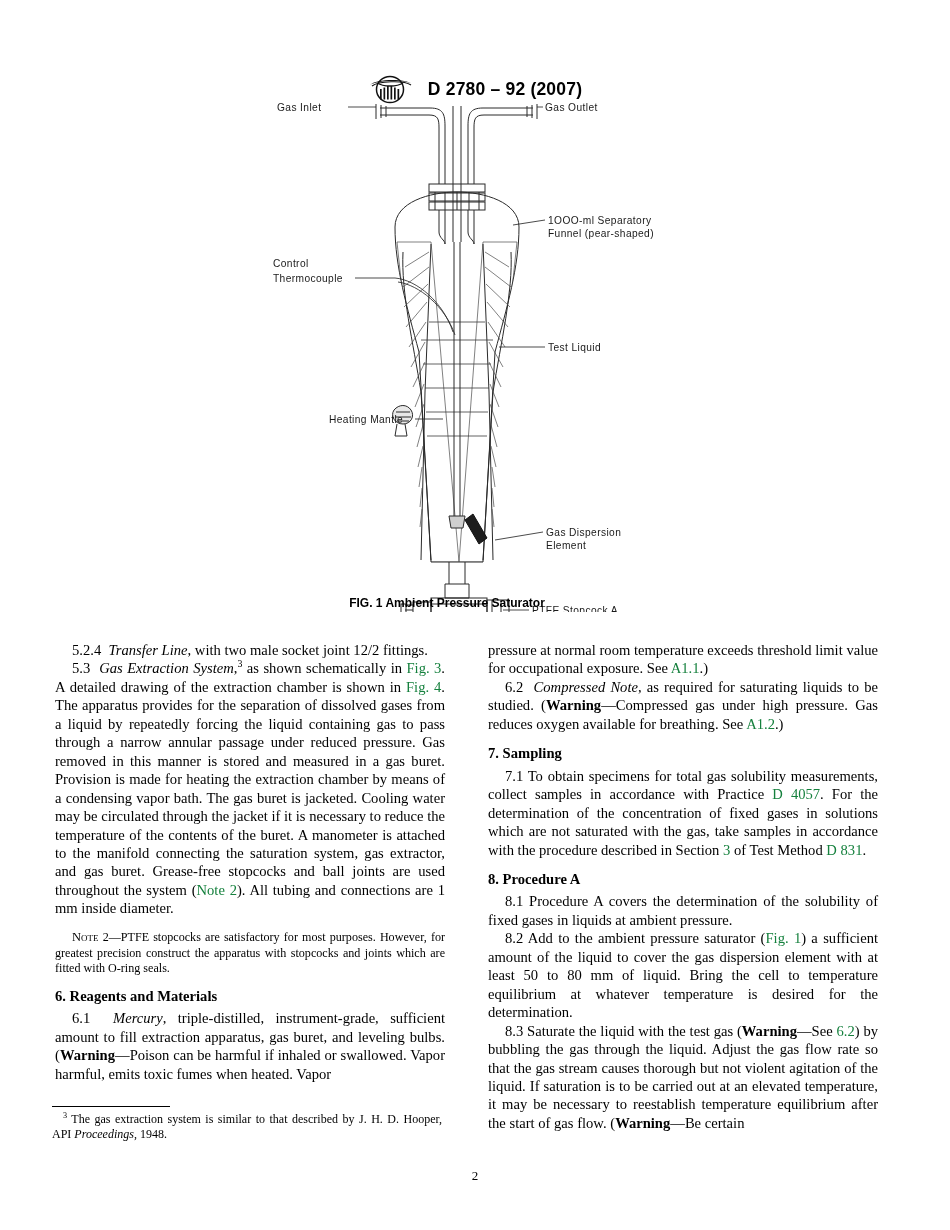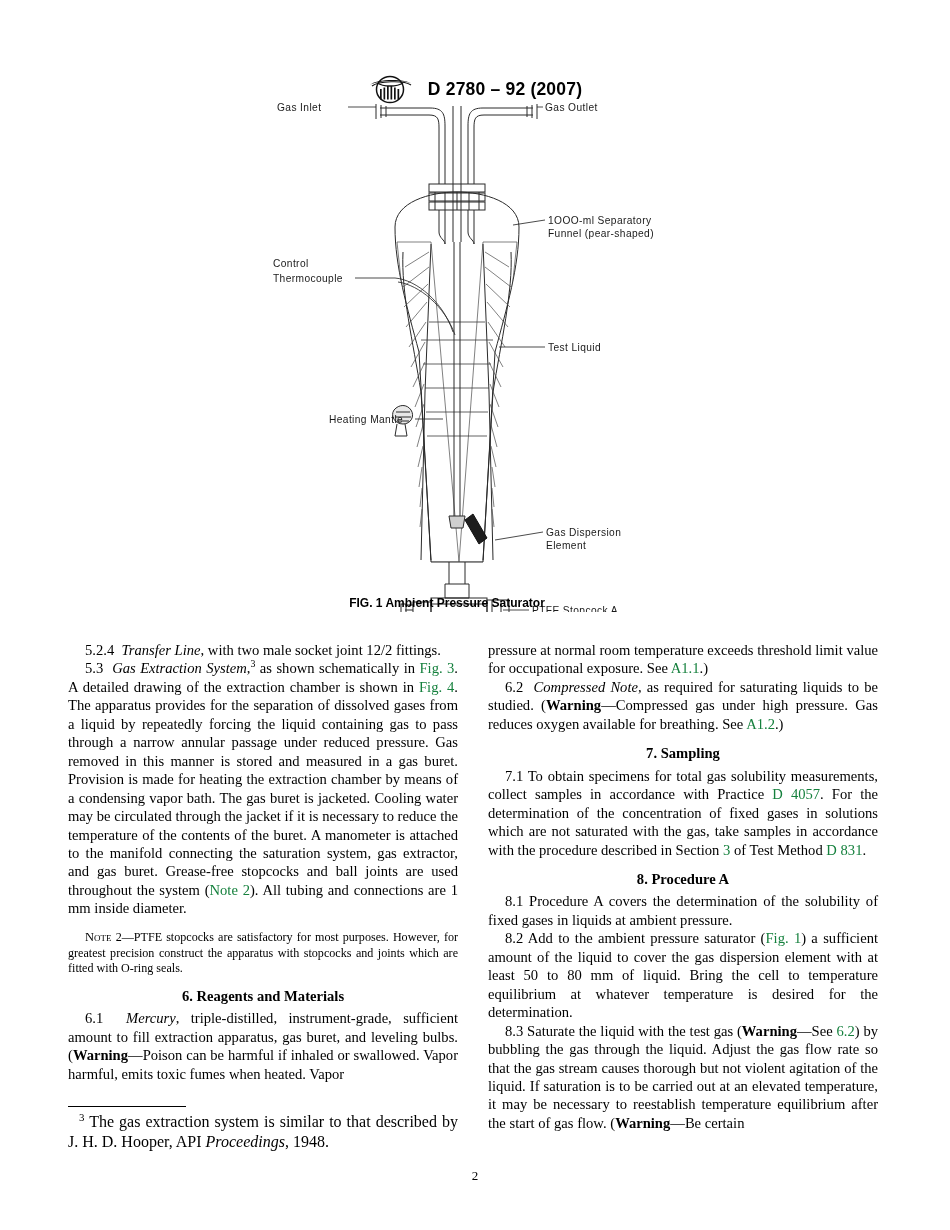--- a/index.html
+++ b/index.html
@@ -78,35 +78,35 @@
   
   .col {
     position: absolute;
     top: 641px;
     width: 390px;
     font-size: 14.6px;
     line-height: 1.265;
     text-align: justify;
     text-justify: inter-word;
   }
-  .col-left  { left: 68px; }
+  .col-left  { left: 55px; }
   .col-right { left: 488px; }
 
   p.para {
     margin: 0;
     text-indent: 17px;
   }
   p.para.cont { text-indent: 0; }
 
   h3.section-head {
     font-size: 14.6px;
     font-weight: bold;
     margin: 11px 0 4px 0;
     text-indent: 0;
-    text-align: center;
+    text-align: left;
   }
 
   .it { font-style: italic; }
   .bd { font-weight: bold; }
   .xref { color: #15803d; }
   .sup {
     font-size: 0.68em;
     vertical-align: super;
     line-height: 0;
   }
@@ -121,24 +121,24 @@
   }
   .note-label {
     font-variant: small-caps;
     font-size: 1.03em;
     margin-top: 12px;
   }
 
   
   .footnote {
     position: absolute;
-    left: 68px;
+    left: 52px;
     top: 1106px;
     width: 390px;
-    font-size: 16px;
+    font-size: 12px;
     line-height: 1.28;
     text-align: justify;
   }
   .footnote .rule {
     width: 118px;
     height: 1px;
     background: #000;
     margin: 0 0 5px 0;
   }
   .footnote p {

